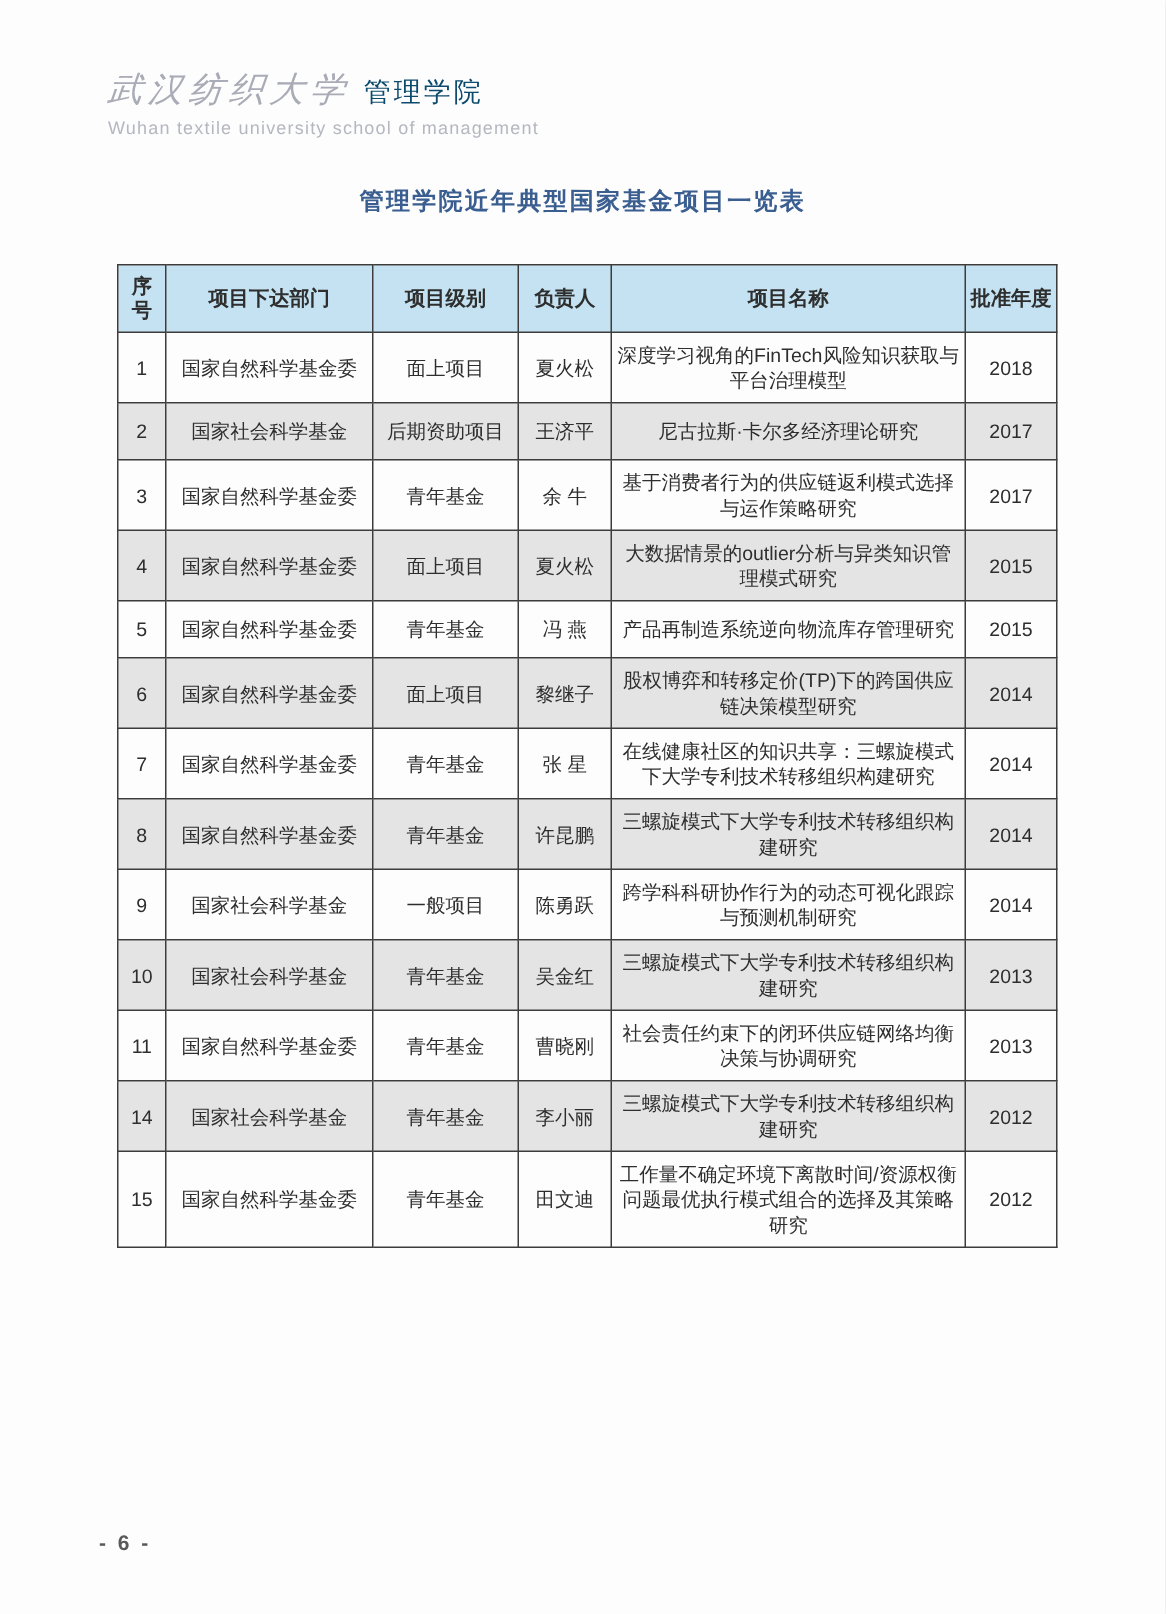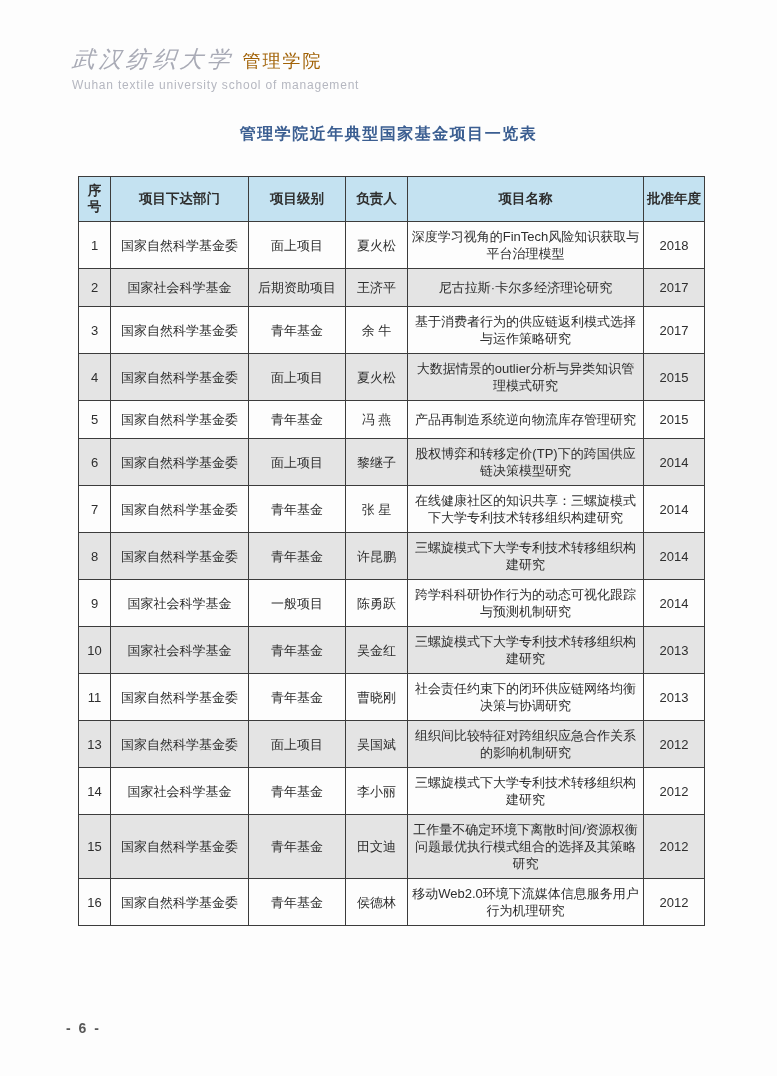--- a/index.html
+++ b/index.html
@@ -24,21 +24,21 @@
     font-family: "DejaVu Serif", serif;
     font-style: italic;
     font-size: 23px;
     letter-spacing: 4px;
     color: #a9abb6;
     transform: skewX(-6deg);
     display: inline-block;
   }
   .logo-dept {
     font-size: 18px;
-    color: #a16207;
+    color: #0c4a6e;
     letter-spacing: 2px;
     margin-left: 4px;
   }
   .logo-en {
     margin-top: 3px;
     font-size: 12px;
     color: #b5b7c0;
     letter-spacing: 0.8px;
     white-space: nowrap;
   }
@@ -215,49 +215,33 @@
         </tr>
         <tr>
           <td>11</td>
           <td>国家自然科学基金委</td>
           <td>青年基金</td>
           <td>曹晓刚</td>
           <td>社会责任约束下的闭环供应链网络均衡决策与协调研究</td>
           <td>2013</td>
         </tr>
         <tr>
-          <td>13</td>
-          <td>国家自然科学基金委</td>
-          <td>面上项目</td>
-          <td>吴国斌</td>
-          <td>组织间比较特征对跨组织应急合作关系的影响机制研究</td>
-          <td>2012</td>
-        </tr>
-        <tr>
           <td>14</td>
           <td>国家社会科学基金</td>
           <td>青年基金</td>
           <td>李小丽</td>
           <td>三螺旋模式下大学专利技术转移组织构建研究</td>
           <td>2012</td>
         </tr>
         <tr>
           <td>15</td>
           <td>国家自然科学基金委</td>
           <td>青年基金</td>
           <td>田文迪</td>
           <td>工作量不确定环境下离散时间/资源权衡问题最优执行模式组合的选择及其策略研究</td>
           <td>2012</td>
         </tr>
-        <tr>
-          <td>16</td>
-          <td>国家自然科学基金委</td>
-          <td>青年基金</td>
-          <td>侯德林</td>
-          <td>移动Web2.0环境下流媒体信息服务用户行为机理研究</td>
-          <td>2012</td>
-        </tr>
       </tbody>
   </table>
 
   <div class="page-number">- 6 -</div>
 
 </div>
 
 </body></html>

